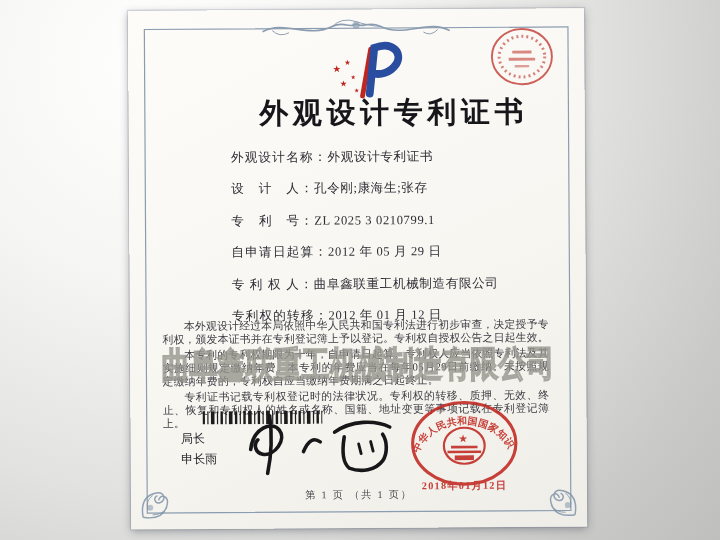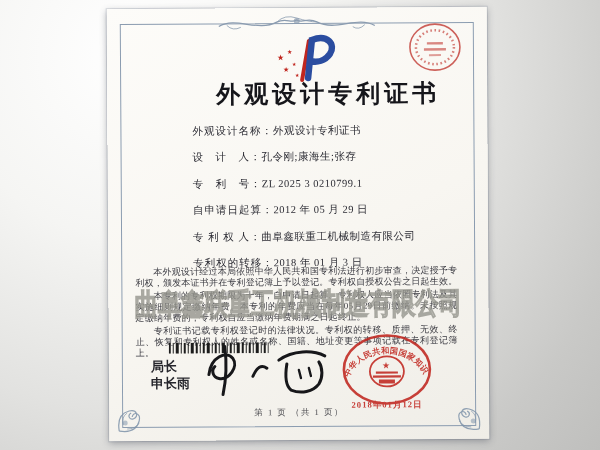--- a/index.html
+++ b/index.html
@@ -35,21 +35,21 @@
   .field-label{letter-spacing:1px;margin-left:28px;}
   .field-value{letter-spacing:.5px;}
   .body-text{position:absolute;left:27px;top:258px;width:322px;font-size:9px;line-height:1.2;color:#3a3a41;text-align:justify;}
   .body-text p{margin:0 0 2.5px 0;text-indent:2em;letter-spacing:.2px;}
   .watermark{
     position:absolute;left:26px;top:276px;font-size:30px;white-space:nowrap;
     color:transparent;-webkit-text-stroke:1.1px #94948c;
     transform:scaleX(.78);transform-origin:left top;opacity:.8;font-weight:bold;z-index:4;
   }
   .barcode{position:absolute;left:60px;top:334px;}
-  .officer{position:absolute;left:42px;top:349px;font-size:13px;font-weight:bold;color:#26262c;line-height:17px;}
+  .officer{position:absolute;left:42px;top:349px;font-size:10px;font-weight:normal;color:#26262c;line-height:17px;}
   .signature{position:absolute;left:92px;top:332px;z-index:5;}
   .big-seal{position:absolute;left:231px;top:324px;z-index:6;}
   .page-footer{position:absolute;left:0;top:399px;width:100%;text-align:center;font-size:8.5px;letter-spacing:1.5px;color:#4a4a4f;}
 </style>
 </head>
 <body>
 
 <div class="paper">
 
   <div class="frame"></div>
@@ -119,21 +119,21 @@
 
       <div class="field-row">
         <span class="field-label">自申请日起算：</span><span class="field-value">2012 年 05 月 29 日</span>
       </div>
 
       <div class="field-row">
         <span class="field-label">专 利 权 人：</span><span class="field-value">曲阜鑫联重工机械制造有限公司</span>
       </div>
 
       <div class="field-row">
-        <span class="field-label">专利权的转移：</span><span class="field-value">2018 年 01 月 3 日</span>
+        <span class="field-label">专利权的转移：</span><span class="field-value">2012 年 01 月 12 日</span>
       </div>
 
   </div>
 
   <div class="body-text">
 
       <p>本外观设计经过本局依照中华人民共和国专利法进行初步审查，决定授予专利权，颁发本证书并在专利登记簿上予以登记。专利权自授权公告之日起生效。</p>
 
       <p>本专利的专利权期限为十年，自申请日起算。专利权人应当依照专利法及其实施细则规定缴纳年费。本专利的年费应当在每年05月29日前缴纳。未按照规定缴纳年费的，专利权自应当缴纳年费期满之日起终止。</p>
 

